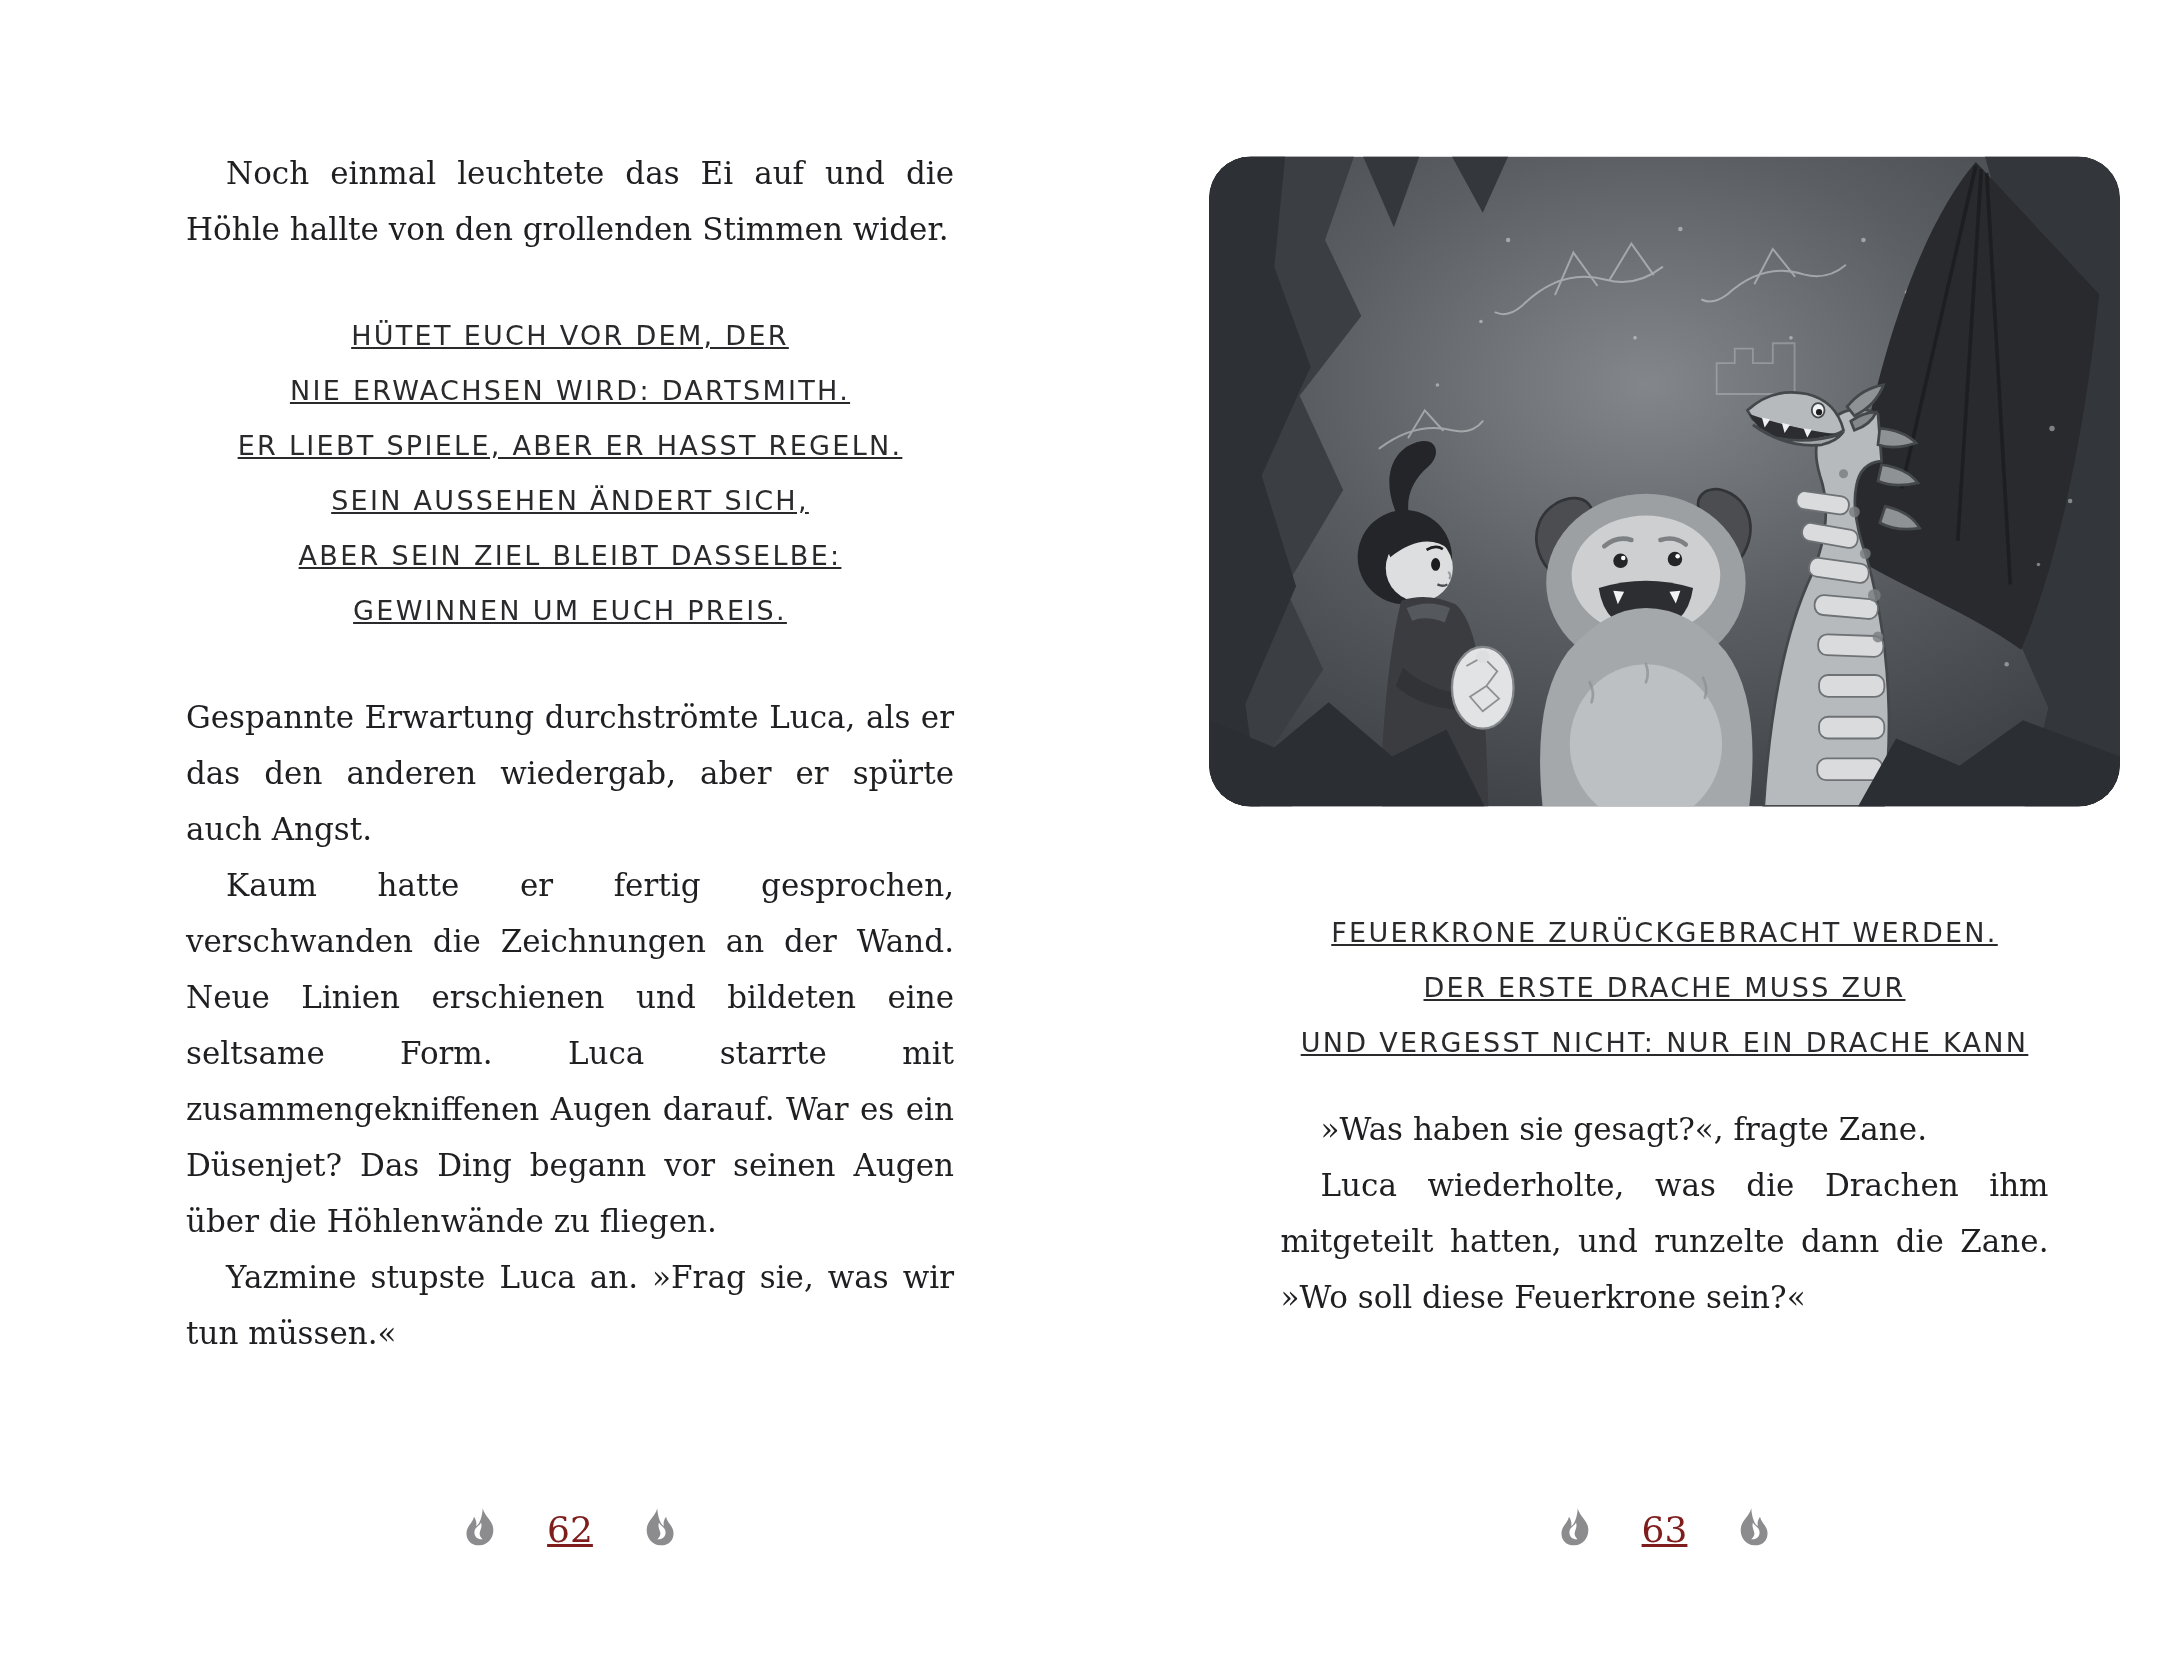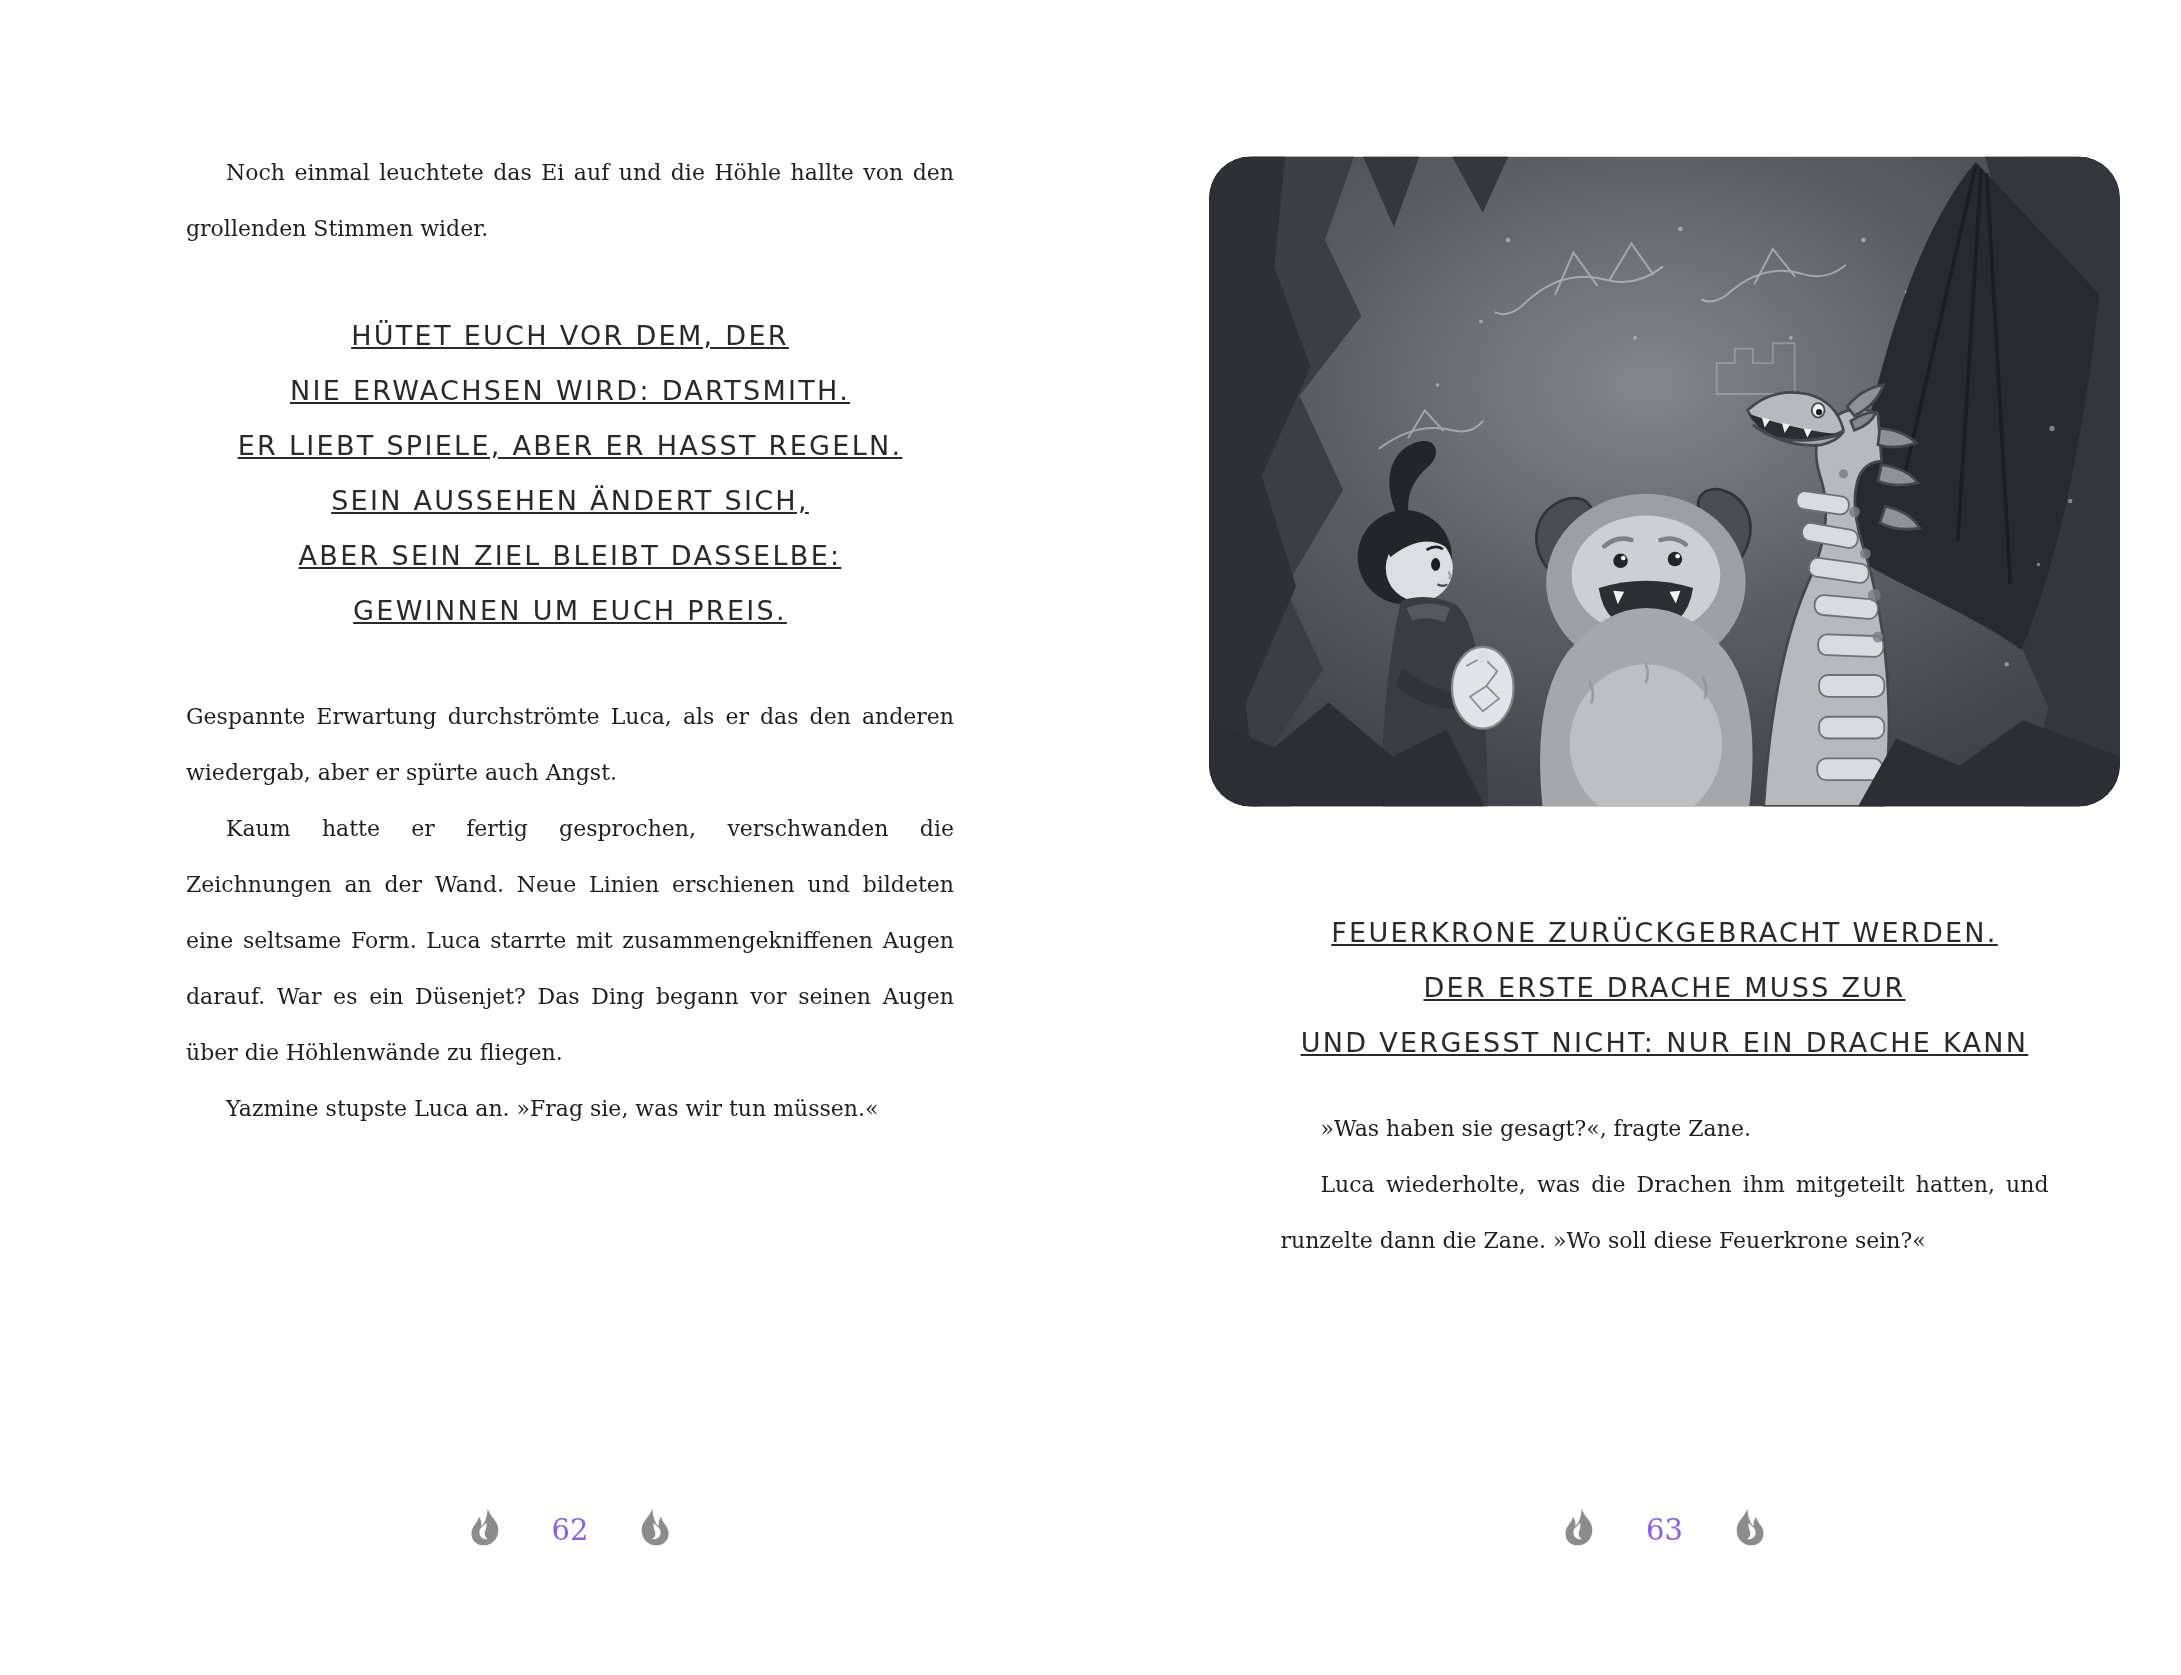--- a/index.html
+++ b/index.html
@@ -5,40 +5,41 @@
   html,body{margin:0;padding:0;}
   body{
     width:2182px;height:1676px;position:relative;background:#ffffff;
     font-family:"DejaVu Serif","Liberation Serif",serif;color:#1f1f22;
     overflow:hidden;
   }
   .page{position:absolute;}
   .page-left{left:186px;top:145px;width:768px;height:1407px;}
   .page-right{left:1209px;top:156px;width:911px;height:1396px;}
   p.body{
-    font-size:22px;line-height:56px;margin:0;text-align:justify;
+    font-size:31px;line-height:56px;margin:0;text-align:justify;
     hyphens:auto;-webkit-hyphens:auto;color:#1f1f22;
   }
   p.indent{text-indent:40px;}
   .verse{
     text-align:center;
     font-family:"DejaVu Sans","Liberation Sans",sans-serif;
     font-size:27px;line-height:55px;letter-spacing:2.3px;
     color:#2a2a2d;margin:51px 0;
   }
   .verse-line{white-space:nowrap;text-decoration:underline;}
   .page-right .verse{margin:98px 0 31px 0;}
   .right-text{width:768px;margin:0 auto;}
   .page-footer{
     position:absolute;bottom:0;left:0;right:0;
     display:flex;justify-content:center;align-items:center;gap:49px;
   }
   .page-number{
-    font-size:29px;color:#8b5cf6;
+    font-size:36px;color:#7f1d1d;
     font-family:"DejaVu Serif","Liberation Serif",serif;
+    text-decoration:underline;
   }
   .flame{width:35px;height:45px;display:block;}
   .flame.mirrored{transform:scaleX(-1);}
   figure.illustration{margin:0 0 0 0;width:911px;height:651px;}
   figure.illustration svg{display:block;border-radius:42px;}
 </style>
 </head>
 <body>
 
 <div class="spread">

